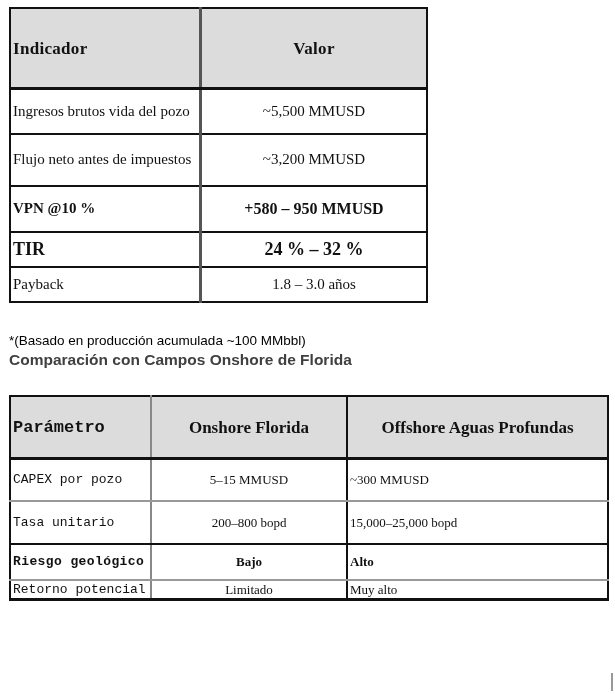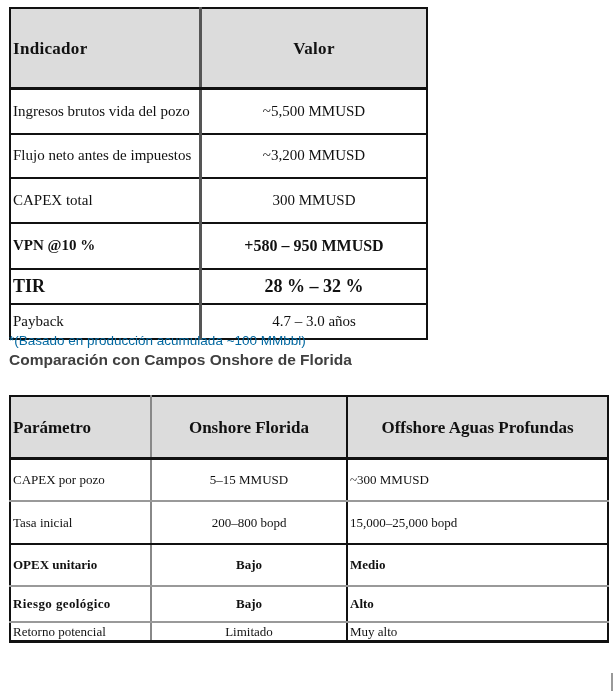--- a/index.html
+++ b/index.html
@@ -10,29 +10,29 @@
     .t1 td, .t1 th { padding: 8px 2px; font-family: "Liberation Serif", serif; font-size: 15px; line-height: 17px; }
     .t1 th { background: #dcdcdc; font-weight: bold; font-size: 17px; height: 62px; text-align: center;
              border-bottom: 3px solid #111; letter-spacing: 0.3px; }
     .t1 .c1 { width: 184px; border-right: 3px solid #555; text-align: left; }
     .t1 .c2 { text-align: center; }
     .t1 tr.r td { border-bottom: 2px solid #111; }
     .t1 tr.r.last td { border-bottom: none; }
     .t1 .bold { font-weight: bold; }
     .t1 .tir { font-size: 18px; }
 
-    .note { position: absolute; left: 9px; top: 333px; font-family: "Liberation Sans", sans-serif; font-size: 13.5px; color: #0369a1; }
+    .note { position: absolute; left: 9px; top: 333px; font-family: "Liberation Sans", sans-serif; font-size: 13.5px; color: #000000; }
     .subtitle { position: absolute; left: 9px; top: 351px; font-family: "Liberation Sans", sans-serif; font-size: 15.5px; font-weight: bold; color: #404040; }
 
     .t2 { position: absolute; left: 9px; top: 395px; width: 600px; border-collapse: collapse;
           border: 2px solid #111; border-bottom: 3px solid #111; table-layout: fixed; }
     .t2 td, .t2 th { padding: 0 2px; font-family: "Liberation Serif", serif; font-size: 13px; line-height: 17px; }
     .t2 th { background: #dcdcdc; font-weight: bold; font-size: 17px; height: 60px; text-align: center;
              border-bottom: 3px solid #111; }
-    .t2 .a { width: 135px; border-right: 2px solid #888; text-align: left; }
+    .t2 .a { width: 135px; border-right: 2px solid #888; text-align: left; font-family: Liberation Mono, monospace; }
     .t2 .b { width: 190px; border-right: 2px solid #111; text-align: center; }
     .t2 .c { }
     .t2 tr.r td { border-bottom: 2px solid #999; }
     .t2 tr.r.dark td { border-bottom: 2px solid #111; }
     .t2 tr.r.last td { border-bottom: none; }
     .t2 .bold { font-weight: bold; }
 
     .scrollmark { position: absolute; left: 611px; top: 673px; width: 2px; height: 18px; background: #999; }
   </style>
 </head>
@@ -43,39 +43,35 @@
     <tr>
       <th class="c1">Indicador</th>
       <th class="c2">Valor</th>
     </tr>
   </thead>
   <tbody>
     <tr class="r" style="height:45px">
       <td class="c1">Ingresos brutos vida del pozo</td>
       <td class="c2">~5,500 MMUSD</td>
     </tr>
-    <tr class="r" style="height:44px">
+    <tr class="r" style="height:52px">
       <td class="c1">Flujo neto antes de impuestos</td>
       <td class="c2">~3,200 MMUSD</td>
-    </tr>
-    <tr class="r" style="height:45px">
-      <td class="c1">CAPEX total</td>
-      <td class="c2">300 MMUSD</td>
     </tr>
     <tr class="r" style="height:46px">
       <td class="c1 bold">VPN @10 %</td>
       <td class="c2 bold" style="font-size:16px">+580 – 950 MMUSD</td>
     </tr>
     <tr class="r" style="height:27px">
       <td class="c1 bold tir">TIR</td>
-      <td class="c2 bold tir">28 % – 32 %</td>
+      <td class="c2 bold tir">24 % – 32 %</td>
     </tr>
     <tr class="r last" style="height:24px">
       <td class="c1">Payback</td>
-      <td class="c2">4.7 – 3.0 años</td>
+      <td class="c2">1.8 – 3.0 años</td>
     </tr>
   </tbody>
 </table>
 
 <div class="note">*(Basado en producción acumulada ~100 MMbbl)</div>
 <div class="subtitle">Comparación con Campos Onshore de Florida</div>
 
 <table class="t2">
   <thead>
     <tr>
@@ -84,28 +80,23 @@
       <th class="c">Offshore Aguas Profundas</th>
     </tr>
   </thead>
   <tbody>
     <tr class="r" style="height:42px">
       <td class="a">CAPEX por pozo</td>
       <td class="b">5–15 MMUSD</td>
       <td class="c">~300 MMUSD</td>
     </tr>
     <tr class="r dark" style="height:43px">
-      <td class="a">Tasa inicial</td>
+      <td class="a">Tasa unitario</td>
       <td class="b">200–800 bopd</td>
       <td class="c">15,000–25,000 bopd</td>
-    </tr>
-    <tr class="r" style="height:42px">
-      <td class="a bold">OPEX unitario</td>
-      <td class="b bold">Bajo</td>
-      <td class="c bold">Medio</td>
     </tr>
     <tr class="r" style="height:36px">
       <td class="a bold" style="letter-spacing:0.4px">Riesgo geológico</td>
       <td class="b bold">Bajo</td>
       <td class="c bold">Alto</td>
     </tr>
     <tr class="r last" style="height:19px">
       <td class="a">Retorno potencial</td>
       <td class="b">Limitado</td>
       <td class="c">Muy alto</td>

